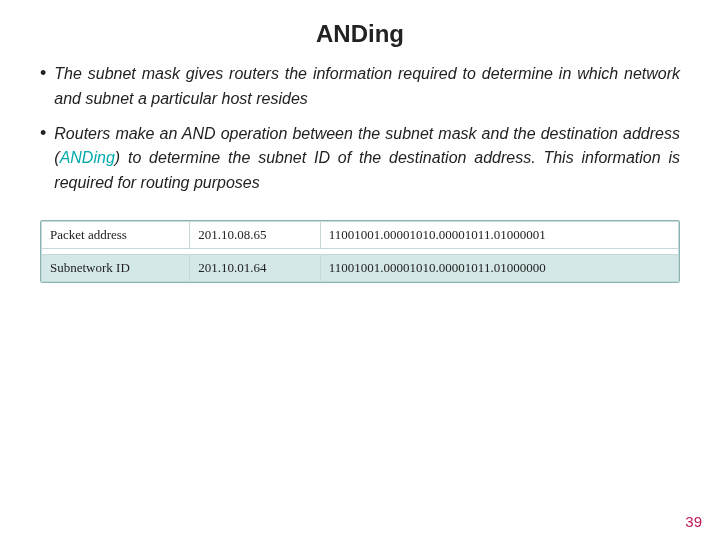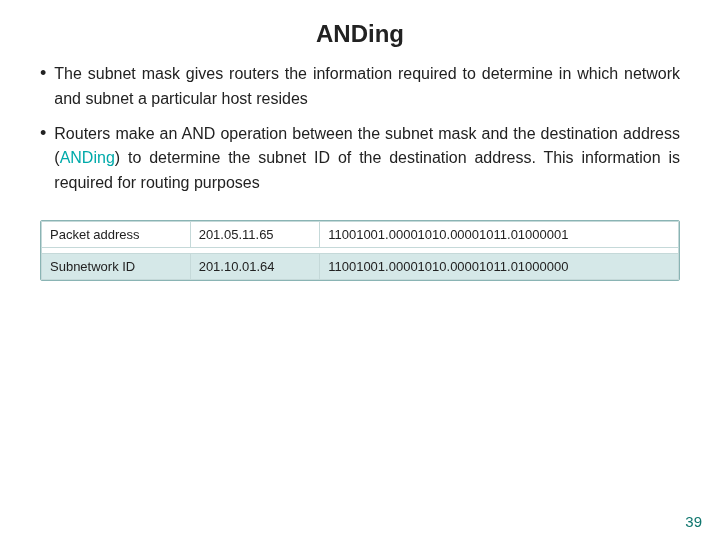--- a/index.html
+++ b/index.html
@@ -43,30 +43,32 @@
       font-size: 18px;
       margin-right: 8px;
       margin-top: 1px;
       flex-shrink: 0;
     }
     .bullet-text {
       font-size: 16px;
       line-height: 1.55;
       color: #222;
       text-align: justify;
+      font-style: italic;
     }
     .highlight {
       color: #00aaaa;
       font-weight: normal;
     }
     .table-container {
       margin-top: 14px;
       border: 1.5px solid #8ab4b4;
       border-radius: 2px;
       overflow: hidden;
+      font-family: Liberation Serif, serif;
     }
     table {
       width: 100%;
       border-collapse: collapse;
       font-size: 13px;
     }
     tbody tr {
       background: #fff;
     }
     tbody tr:nth-child(even) {
@@ -80,21 +82,21 @@
       padding: 5px 8px;
       border: 1px solid #c5d9d9;
       color: #222;
       font-size: 13px;
     }
     .page-num {
       position: absolute;
       bottom: 10px;
       right: 18px;
       font-size: 15px;
-      color: #0f766e;
+      color: #be185d;
     }
   </style>
 </head>
 <body>
 
 <div class="slide">
   <div class="title">ANDing</div>
   <div class="content">
     <div class="bullet">
       <span class="bullet-dot">•</span>
@@ -106,21 +108,21 @@
       <span class="bullet-dot">•</span>
       <span class="bullet-text">
         Routers make an AND operation between the subnet mask and the destination address (<span class="highlight">ANDing</span>) to determine the subnet ID of the destination address. This information is required for routing purposes
       </span>
     </div>
     <div class="table-container">
       <table>
         <tbody>
           <tr>
             <td>Packet address</td>
-            <td>201.05.11.65</td>
+            <td>201.10.08.65</td>
             <td>11001001.00001010.00001011.01000001</td>
           </tr>
           <tr style="height:6px; background:#fff;">
             <td colspan="3" style="border:1px solid #c5d9d9; padding:2px;"></td>
           </tr>
           <tr class="subnetrow">
             <td>Subnetwork ID</td>
             <td>201.10.01.64</td>
             <td>11001001.00001010.00001011.01000000</td>
           </tr>

